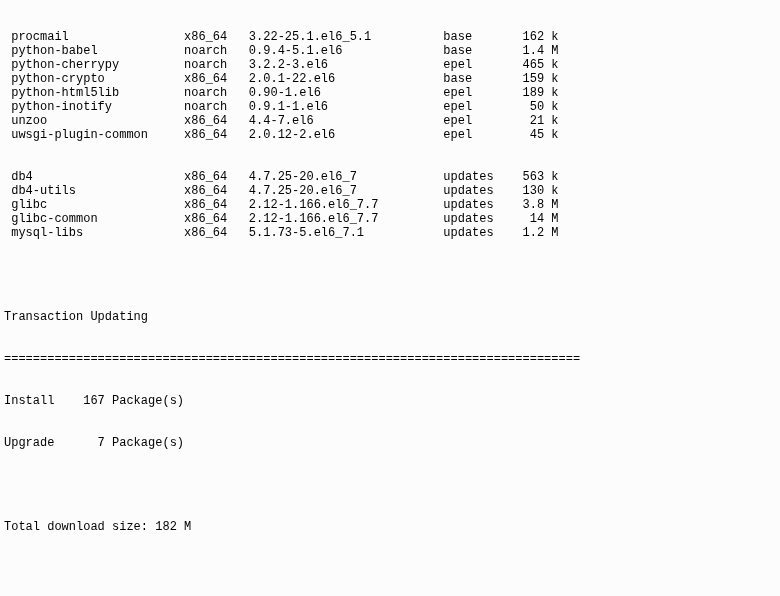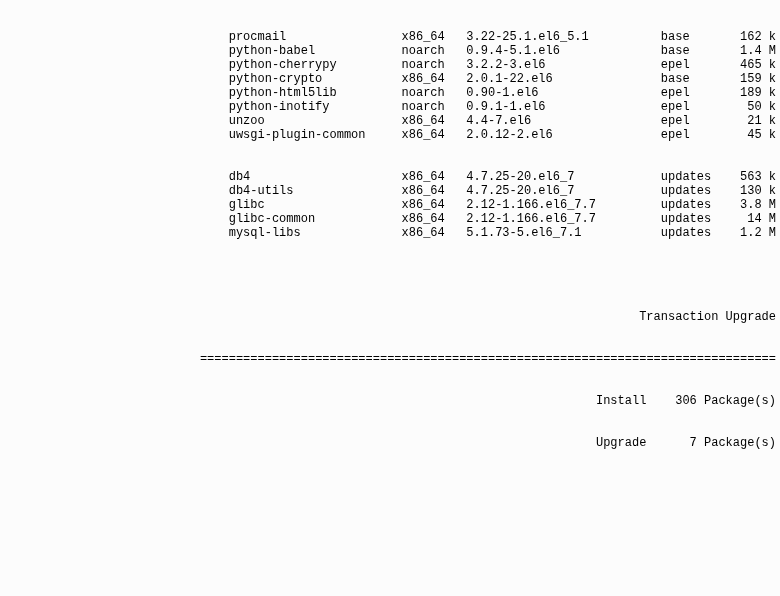--- a/index.html
+++ b/index.html
@@ -10,40 +10,41 @@
     font-family: "Courier New", Courier, monospace;
     font-size: 12px;
     line-height: 14px;
     width: 780px;
   }
   .terminal {
     padding: 2px 4px 10px 4px;
     white-space: pre;
     position: relative;
   }
-  .row { white-space: pre; text-align: right; }
+  .row { white-space: pre; }
   .hr {
     font-family: inherit;
     letter-spacing: 0;
     overflow: hidden;
     max-width: 772px;
   }
 </style>
 </head>
 <body>
 
 <div class="terminal">
   <div id="pkg-list"><div class="row"> procmail                x86_64   3.22-25.1.el6_5.1          base       162 k</div><div class="row"> python-babel            noarch   0.9.4-5.1.el6              base       1.4 M</div><div class="row"> python-cherrypy         noarch   3.2.2-3.el6                epel       465 k</div><div class="row"> python-crypto           x86_64   2.0.1-22.el6               base       159 k</div><div class="row"> python-html5lib         noarch   0.90-1.el6                 epel       189 k</div><div class="row"> python-inotify          noarch   0.9.1-1.el6                epel        50 k</div><div class="row"> unzoo                   x86_64   4.4-7.el6                  epel        21 k</div><div class="row"> uwsgi-plugin-common     x86_64   2.0.12-2.el6               epel        45 k</div></div>
   <div id="dep-list"><div class="row"> db4                     x86_64   4.7.25-20.el6_7            updates    563 k</div><div class="row"> db4-utils               x86_64   4.7.25-20.el6_7            updates    130 k</div><div class="row"> glibc                   x86_64   2.12-1.166.el6_7.7         updates    3.8 M</div><div class="row"> glibc-common            x86_64   2.12-1.166.el6_7.7         updates     14 M</div><div class="row"> mysql-libs              x86_64   5.1.73-5.el6_7.1           updates    1.2 M</div></div>
   <div class="row"> </div>
-  <div class="row">Transaction Upgrade</div>
+  <div class="row">Transaction Updating</div>
   <div class="row hr">================================================================================</div>
-  <div class="row" id="summary-install">Install    306 Package(s)</div>
+  <div class="row" id="summary-install">Install    167 Package(s)</div>
   <div class="row" id="summary-upgrade">Upgrade      7 Package(s)</div>
   <div class="row"> </div>
+  <div class="row">Total download size: 182 M</div>
   
   
   
   
   
   
   
   
   
   

